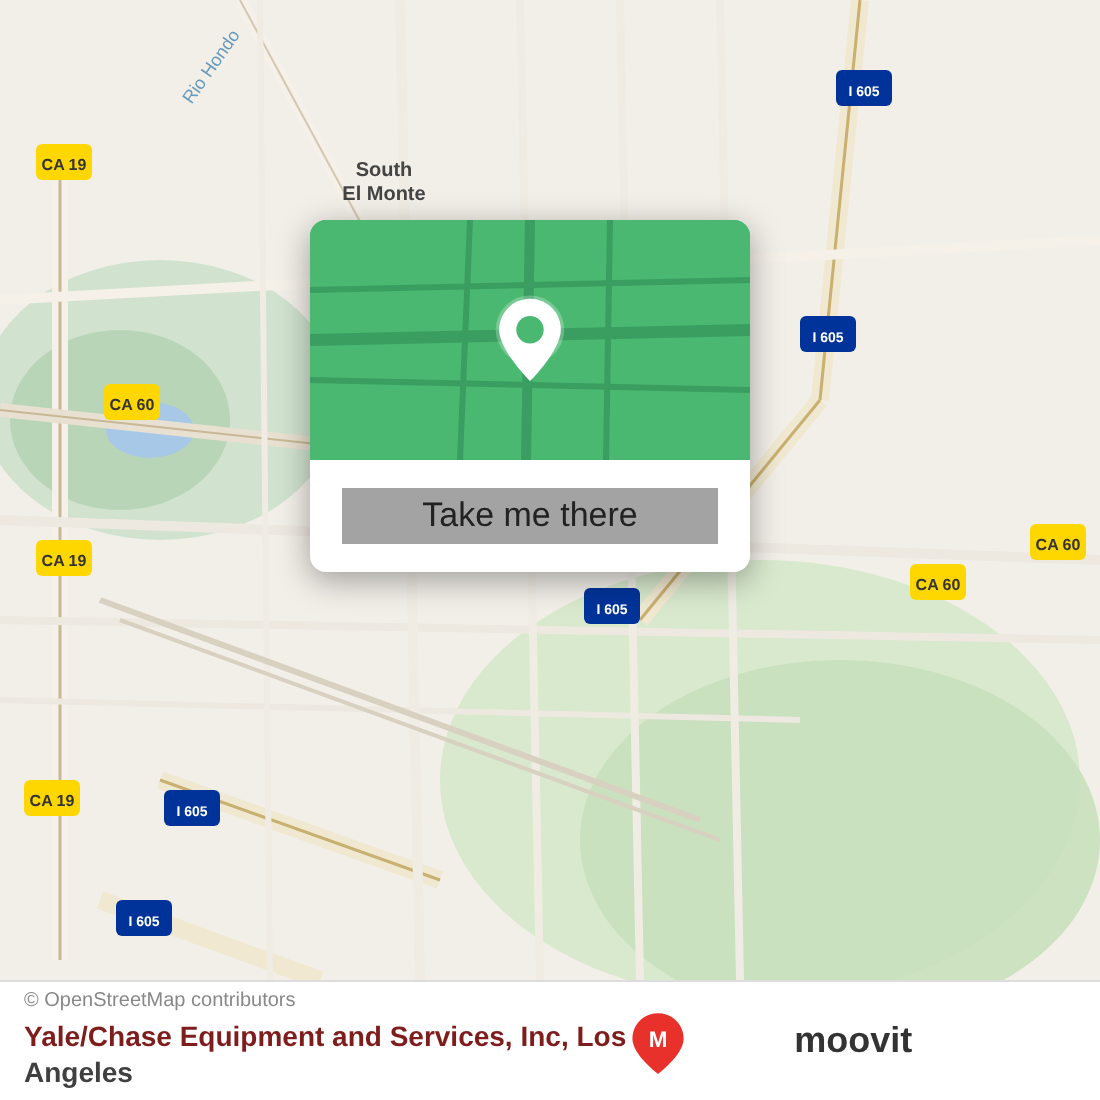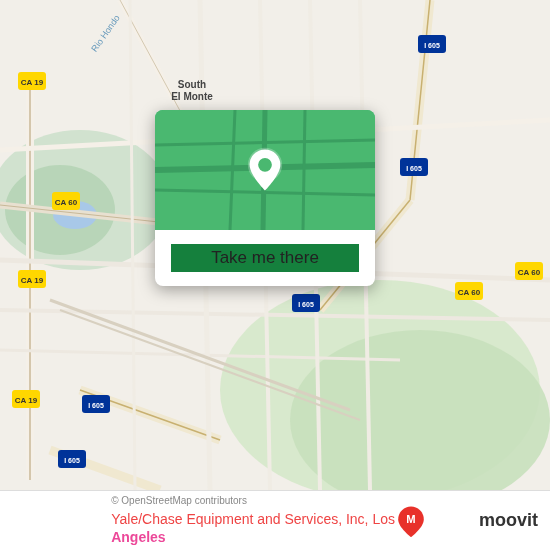--- a/index.html
+++ b/index.html
@@ -53,58 +53,58 @@
       height: 48px;
       position: relative;
     }
 
     #popup-button-area {
       padding: 14px 16px;
       text-align: center;
     }
 
     #take-me-there-btn {
-      background: #15803d;
+      background: #a3a3a3;
       border: none;
       font-size: 17px;
       font-weight: 500;
       color: #222;
       cursor: pointer;
       padding: 4px 0;
       width: 100%;
       text-align: center;
     }
 
     
     #bottom-bar {
       width: 550px;
       height: 60px;
       background: white;
       display: flex;
       align-items: center;
       padding: 0 12px;
       border-top: 1px solid #ddd;
-      justify-content: flex-end;
+      justify-content: flex-start;
     }
 
     #bottom-left {
       display: flex;
       flex-direction: column;
     }
 
     #osm-attribution {
       font-size: 10px;
       color: #888;
       margin-bottom: 4px;
     }
 
     #place-name {
       font-size: 14px;
-      font-weight: 400;
-      color: #ef4444;
+      font-weight: 700;
+      color: #7f1d1d;
     }
 
     #moovit-logo {
       display: flex;
       align-items: center;
       gap: 4px;
     }
 
     #moovit-icon {
       width: 32px;
@@ -232,21 +232,21 @@
     </div>
   </div>
 </div>
 
 <div id="bottom-bar">
   <div id="bottom-left">
     <span id="osm-attribution">© OpenStreetMap contributors</span>
     <div>
       <span id="place-name">Yale/Chase Equipment and Services, Inc, Los</span>
       <br>
-      <span style="font-size:14px;font-weight:600;color:#ec4899;">Angeles</span>
+      <span style="font-size:14px;font-weight:600;color:#404040;">Angeles</span>
     </div>
   </div>
 
   <div id="moovit-logo">
 
     <svg id="moovit-icon" viewBox="0 0 40 40" xmlns="http://www.w3.org/2000/svg">
       <path d="M20 2 C11 2 4 9 4 18 C4 28 20 40 20 40 C20 40 36 28 36 18 C36 9 29 2 20 2Z" fill="#e8312a"></path>
       <text x="20" y="23" text-anchor="middle" font-size="14" font-weight="bold" fill="white">M</text>
     </svg>
     <span id="moovit-text">moovit</span>

